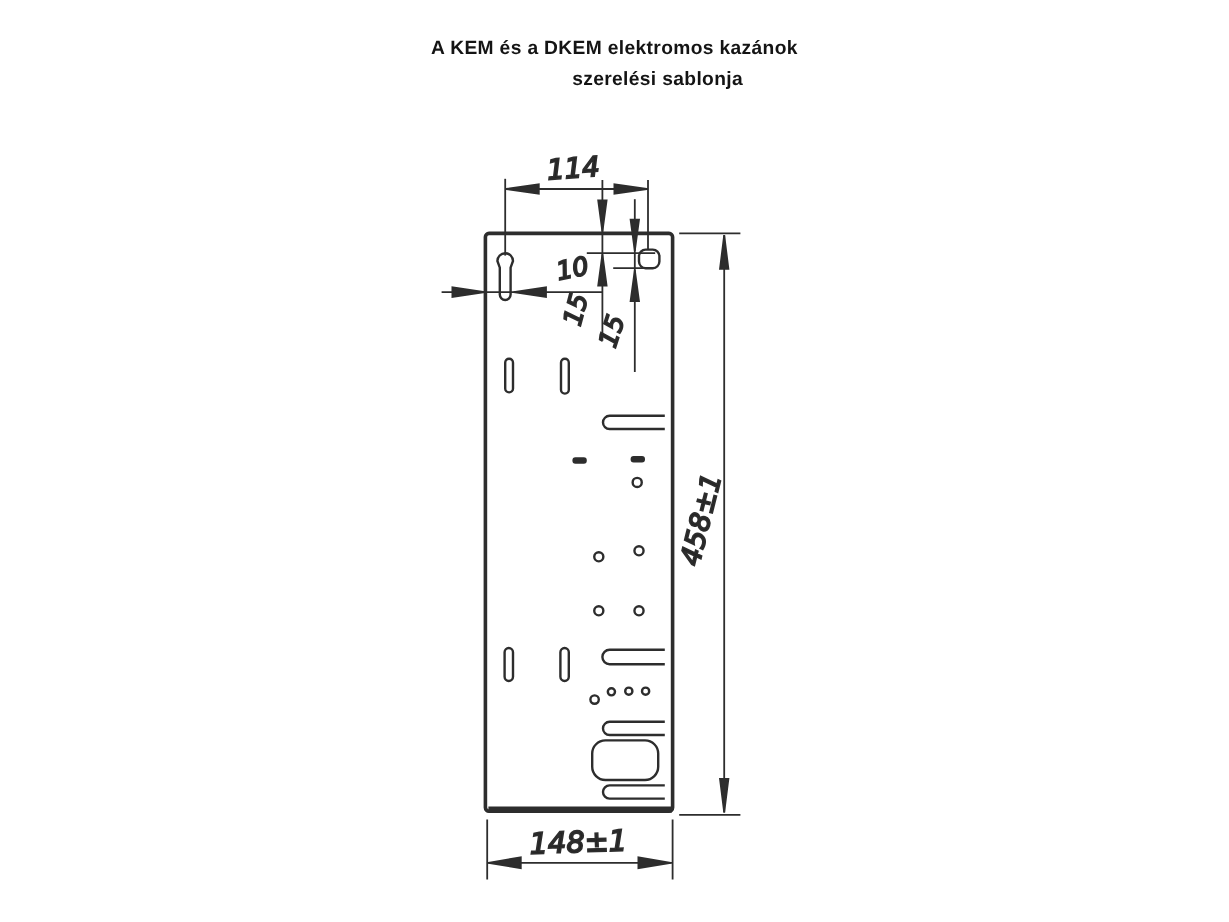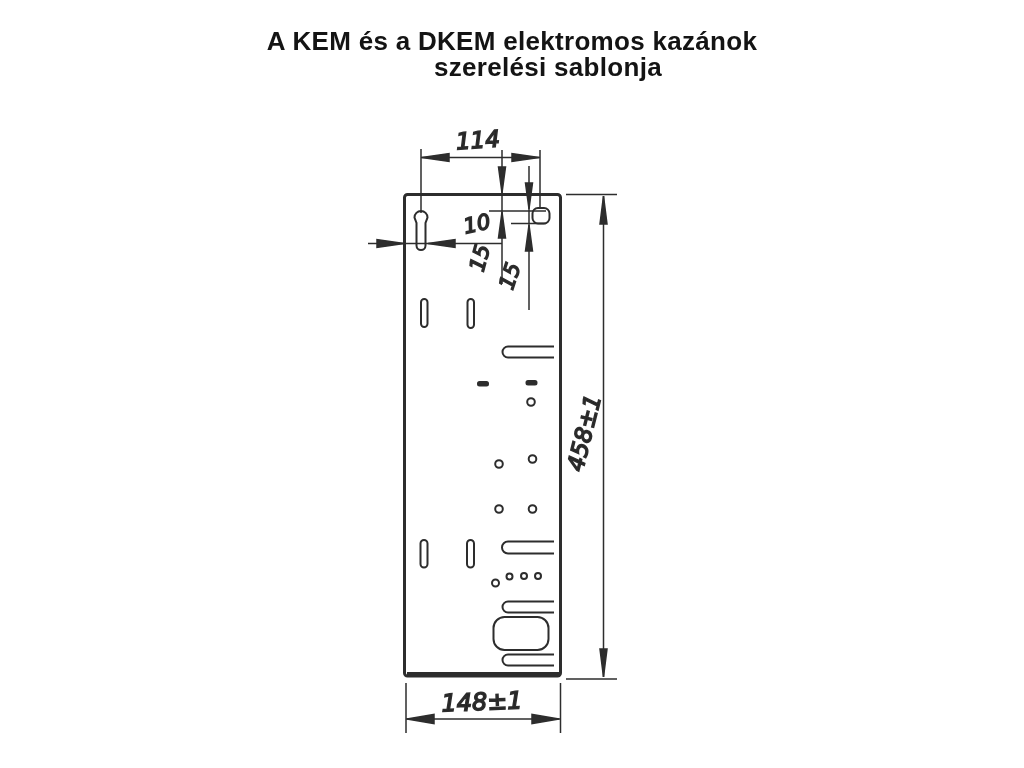--- a/index.html
+++ b/index.html
@@ -2,21 +2,21 @@
 <html><head>
 <meta charset="utf-8">
 <style>
   html,body{margin:0;padding:0;background:#ffffff;}
   .canvas{
     position:relative;width:1024px;height:768px;background:#ffffff;overflow:hidden;
     font-family:"Liberation Sans", sans-serif;
   }
   .title-block{
     position:absolute;top:28px;left:0;width:1024px;text-align:center;
-    color:#141414;font-weight:bold;font-size:26px;line-height:26px;
+    color:#141414;font-weight:bold;font-size:16px;line-height:26px;
     letter-spacing:0.3px;
   }
   .title-line2{transform:translateX(36px);}
   svg{position:absolute;top:0;left:0;}
   .dimtext{
     font-family:"DejaVu Sans", sans-serif;
     font-style:italic;
     fill:#232323;
   }
 </style>

